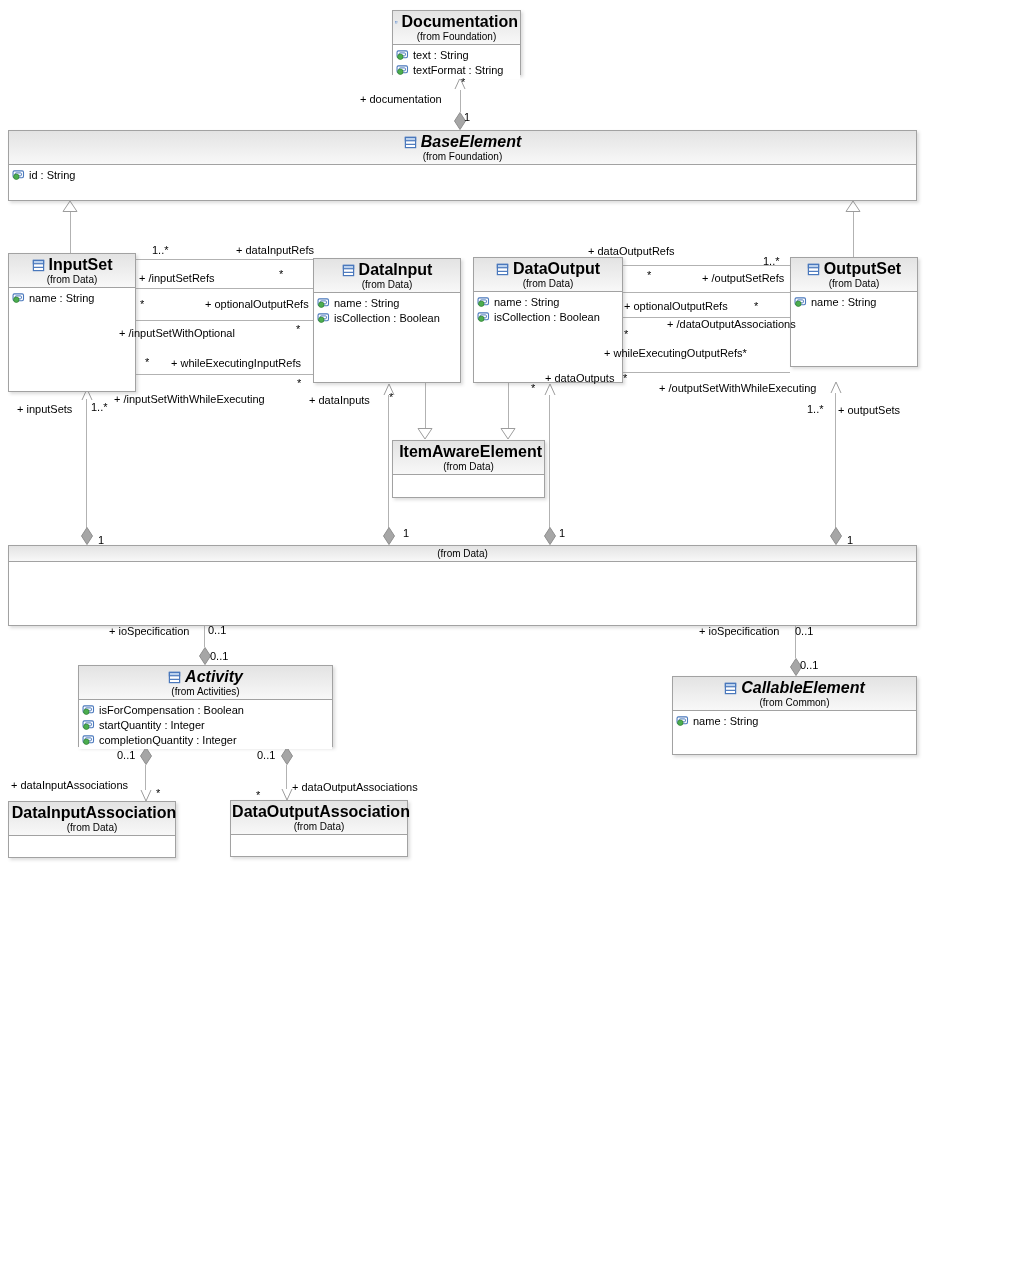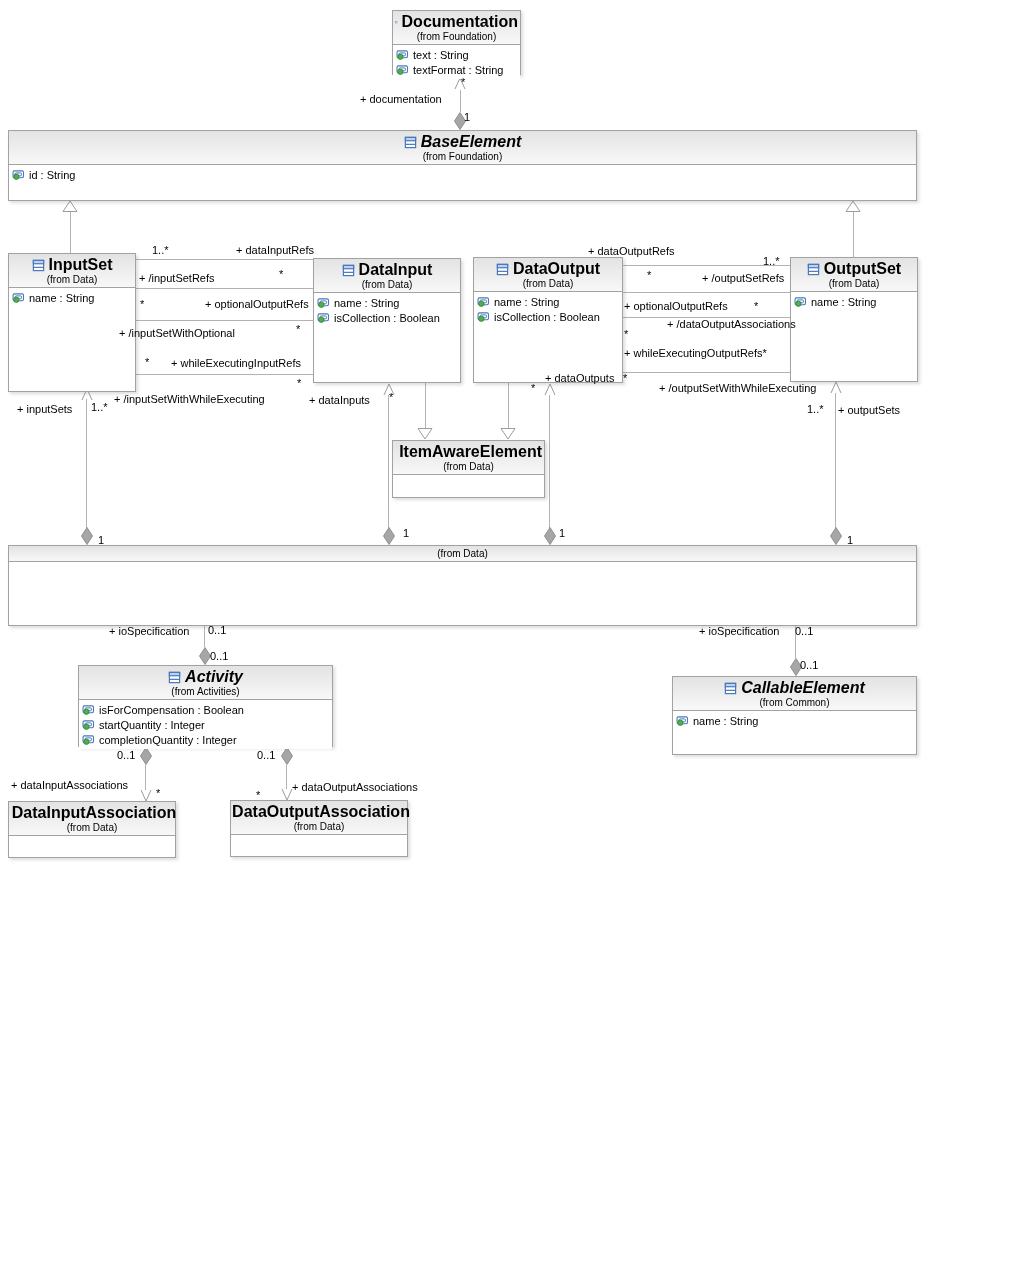--- a/index.html
+++ b/index.html
@@ -260,21 +260,21 @@
         </div>
       <div class="attr">
           <svg width="13" height="10">
             <use href="#sym-attr"></use>
           </svg>
           <span>isCollection : Boolean</span>
         </div>
     </div>
   </div>
 
-  <div class="cls" style="left:790px;top:257px;width:128px;height:125px">
+  <div class="cls" style="left:790px;top:257px;width:128px;height:110px">
     <div class="hd">
       <div class="nmrow">
           <svg width="13" height="13">
             <use href="#sym-class"></use>
           </svg>
           <span class="nm">OutputSet</span>
         </div>
       <div class="frm">(from Data)</div>
     </div>
     <div class="bd">
@@ -409,21 +409,21 @@
   <span class="lbl" style="left:403px;top:527px">1</span>
 
   <span class="lbl" style="left:588px;top:245px">+ dataOutputRefs</span>
   <span class="lbl" style="left:763px;top:255px">1..*</span>
   <span class="lbl" style="left:647px;top:269px">*</span>
   <span class="lbl" style="left:702px;top:272px">+ /outputSetRefs</span>
   <span class="lbl" style="left:624px;top:300px">+ optionalOutputRefs</span>
   <span class="lbl" style="left:754px;top:300px">*</span>
   <span class="lbl" style="left:667px;top:318px">+ /dataOutputAssociations</span>
   <span class="lbl" style="left:624px;top:328px">*</span>
-  <span class="lbl" style="left:624px;top:347px">+ whileExecutingOutputRefs*</span>
+  <span class="lbl" style="left:604px;top:347px">+ whileExecutingOutputRefs*</span>
   <span class="lbl" style="left:623px;top:372px">*</span>
   <span class="lbl" style="left:659px;top:382px">+ /outputSetWithWhileExecuting</span>
   <span class="lbl" style="left:807px;top:403px">1..*</span>
   <span class="lbl" style="left:838px;top:404px">+ outputSets</span>
   <span class="lbl" style="left:847px;top:534px">1</span>
   <span class="lbl" style="left:531px;top:382px">*</span>
   <span class="lbl" style="left:545px;top:372px">+ dataOutputs</span>
   <span class="lbl" style="left:559px;top:527px">1</span>
 
   <span class="lbl" style="left:109px;top:625px">+ ioSpecification</span>

